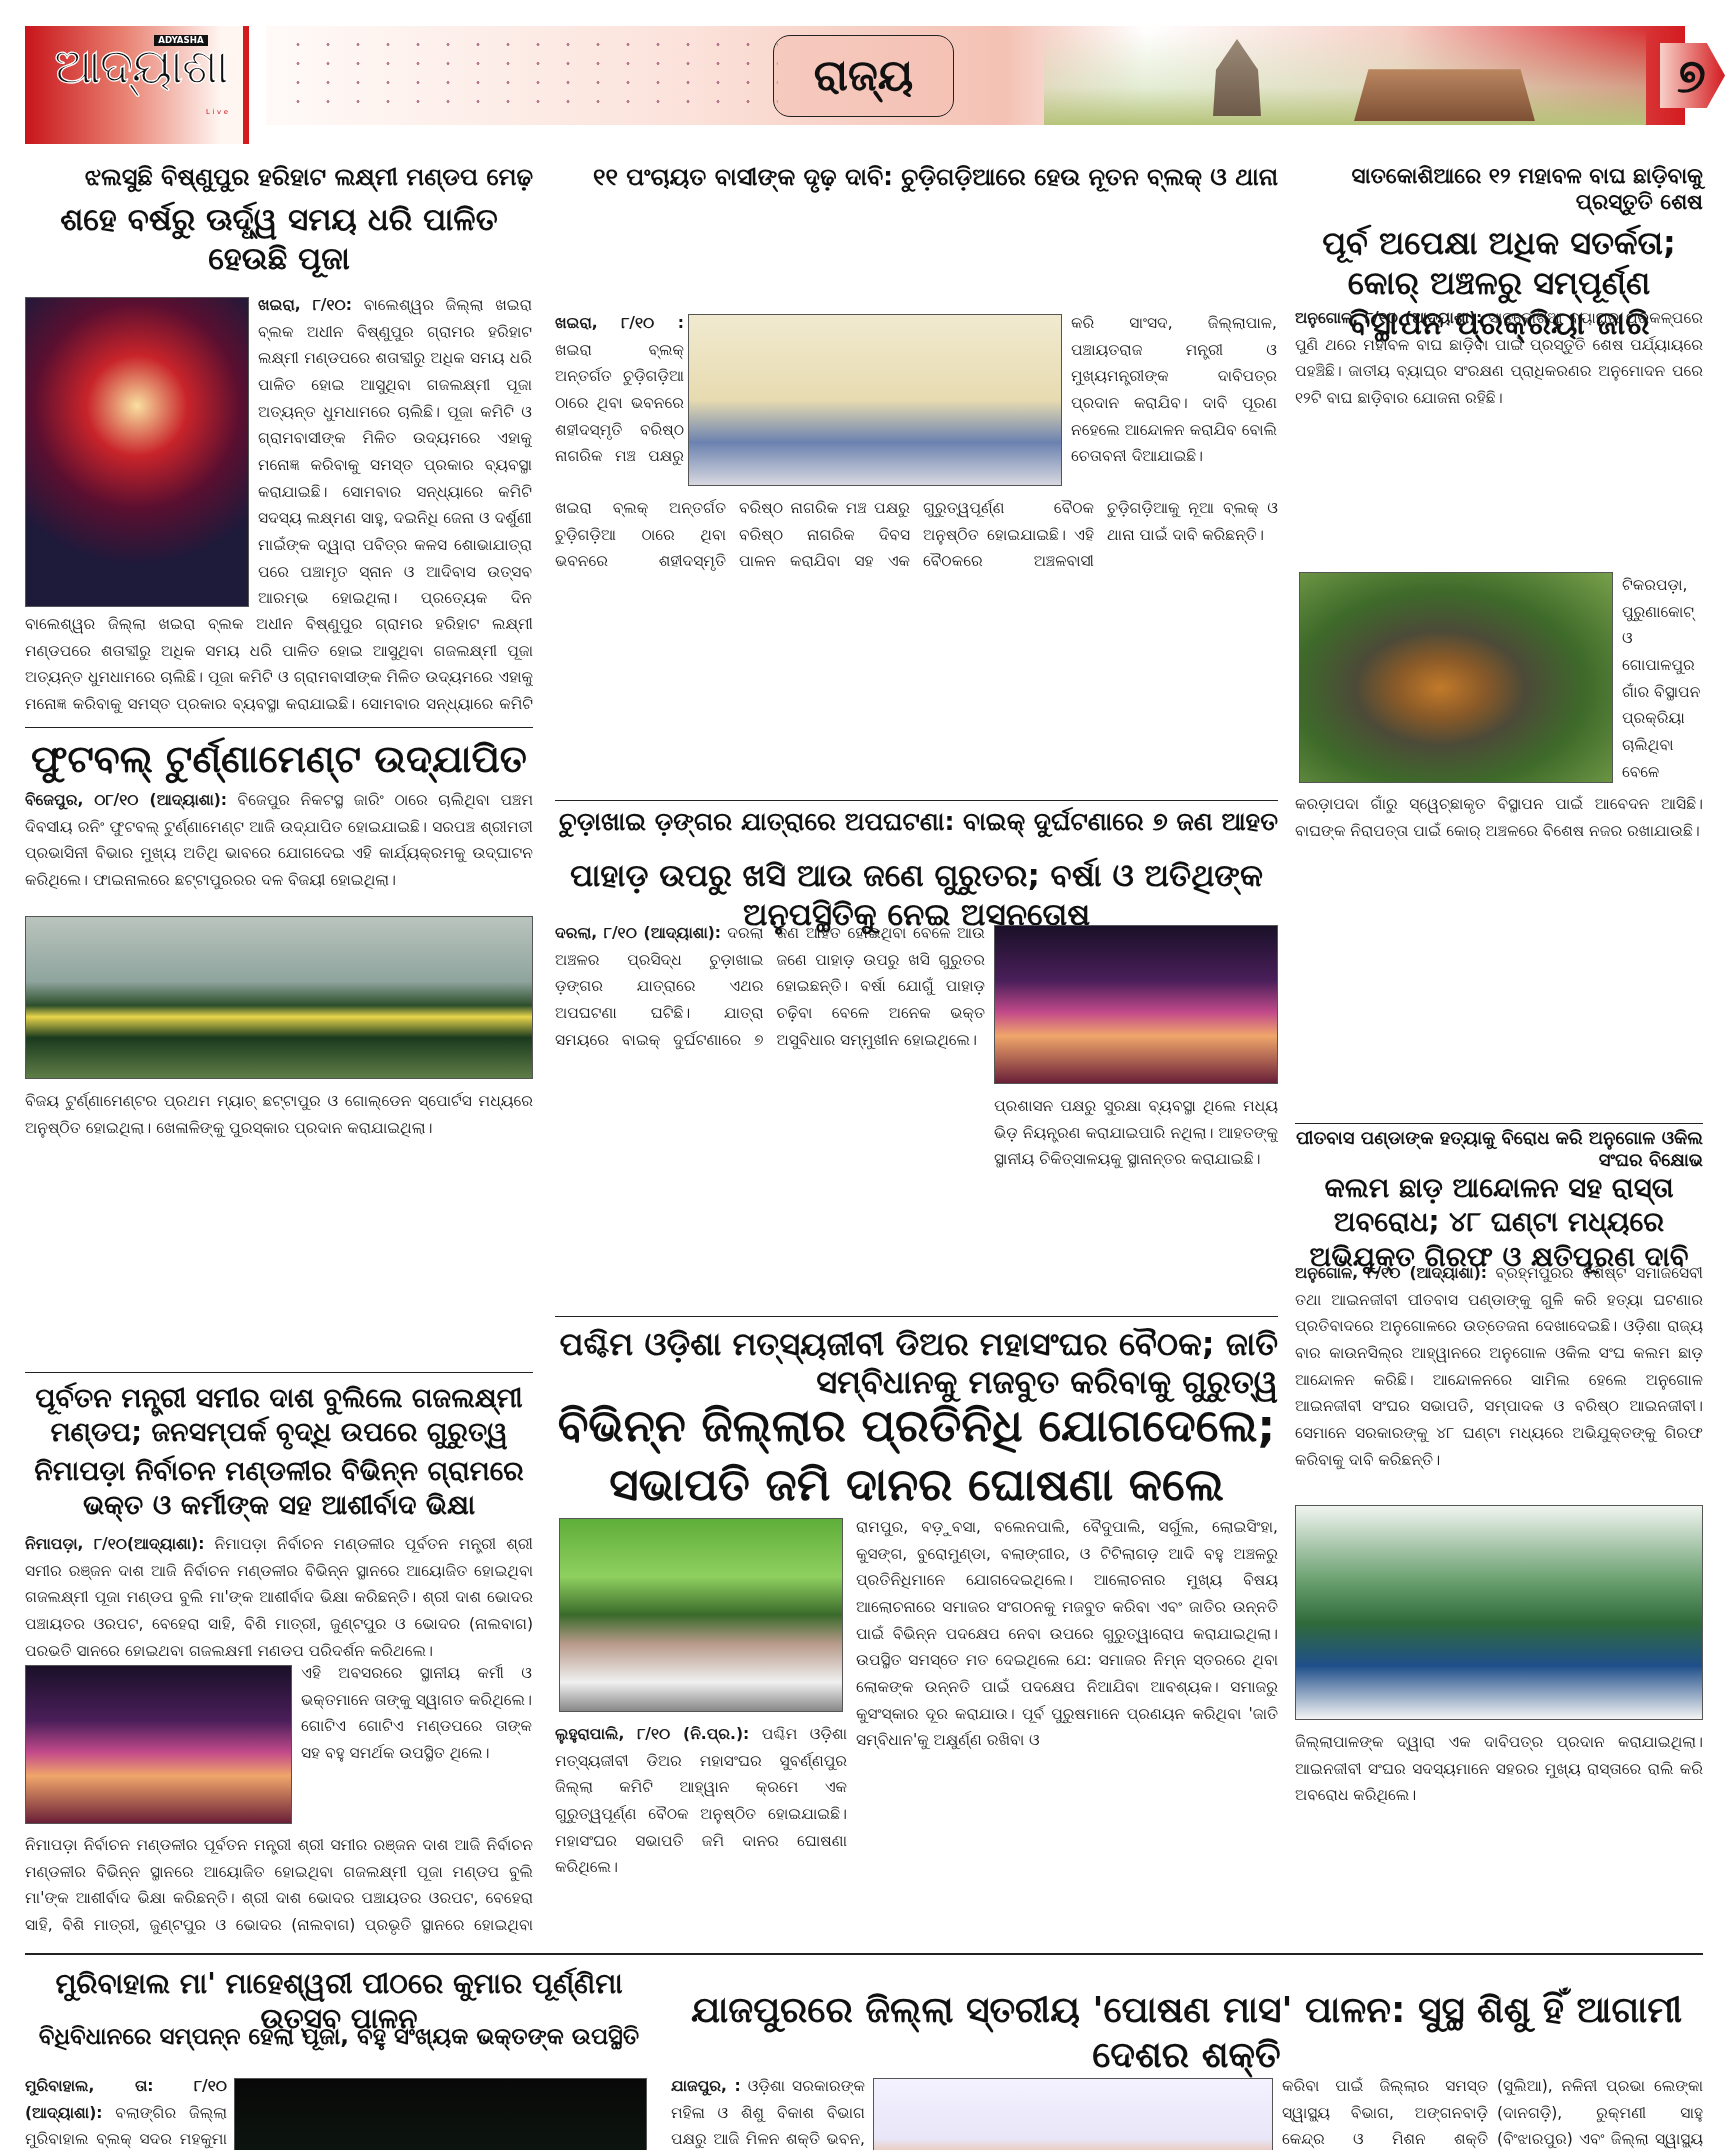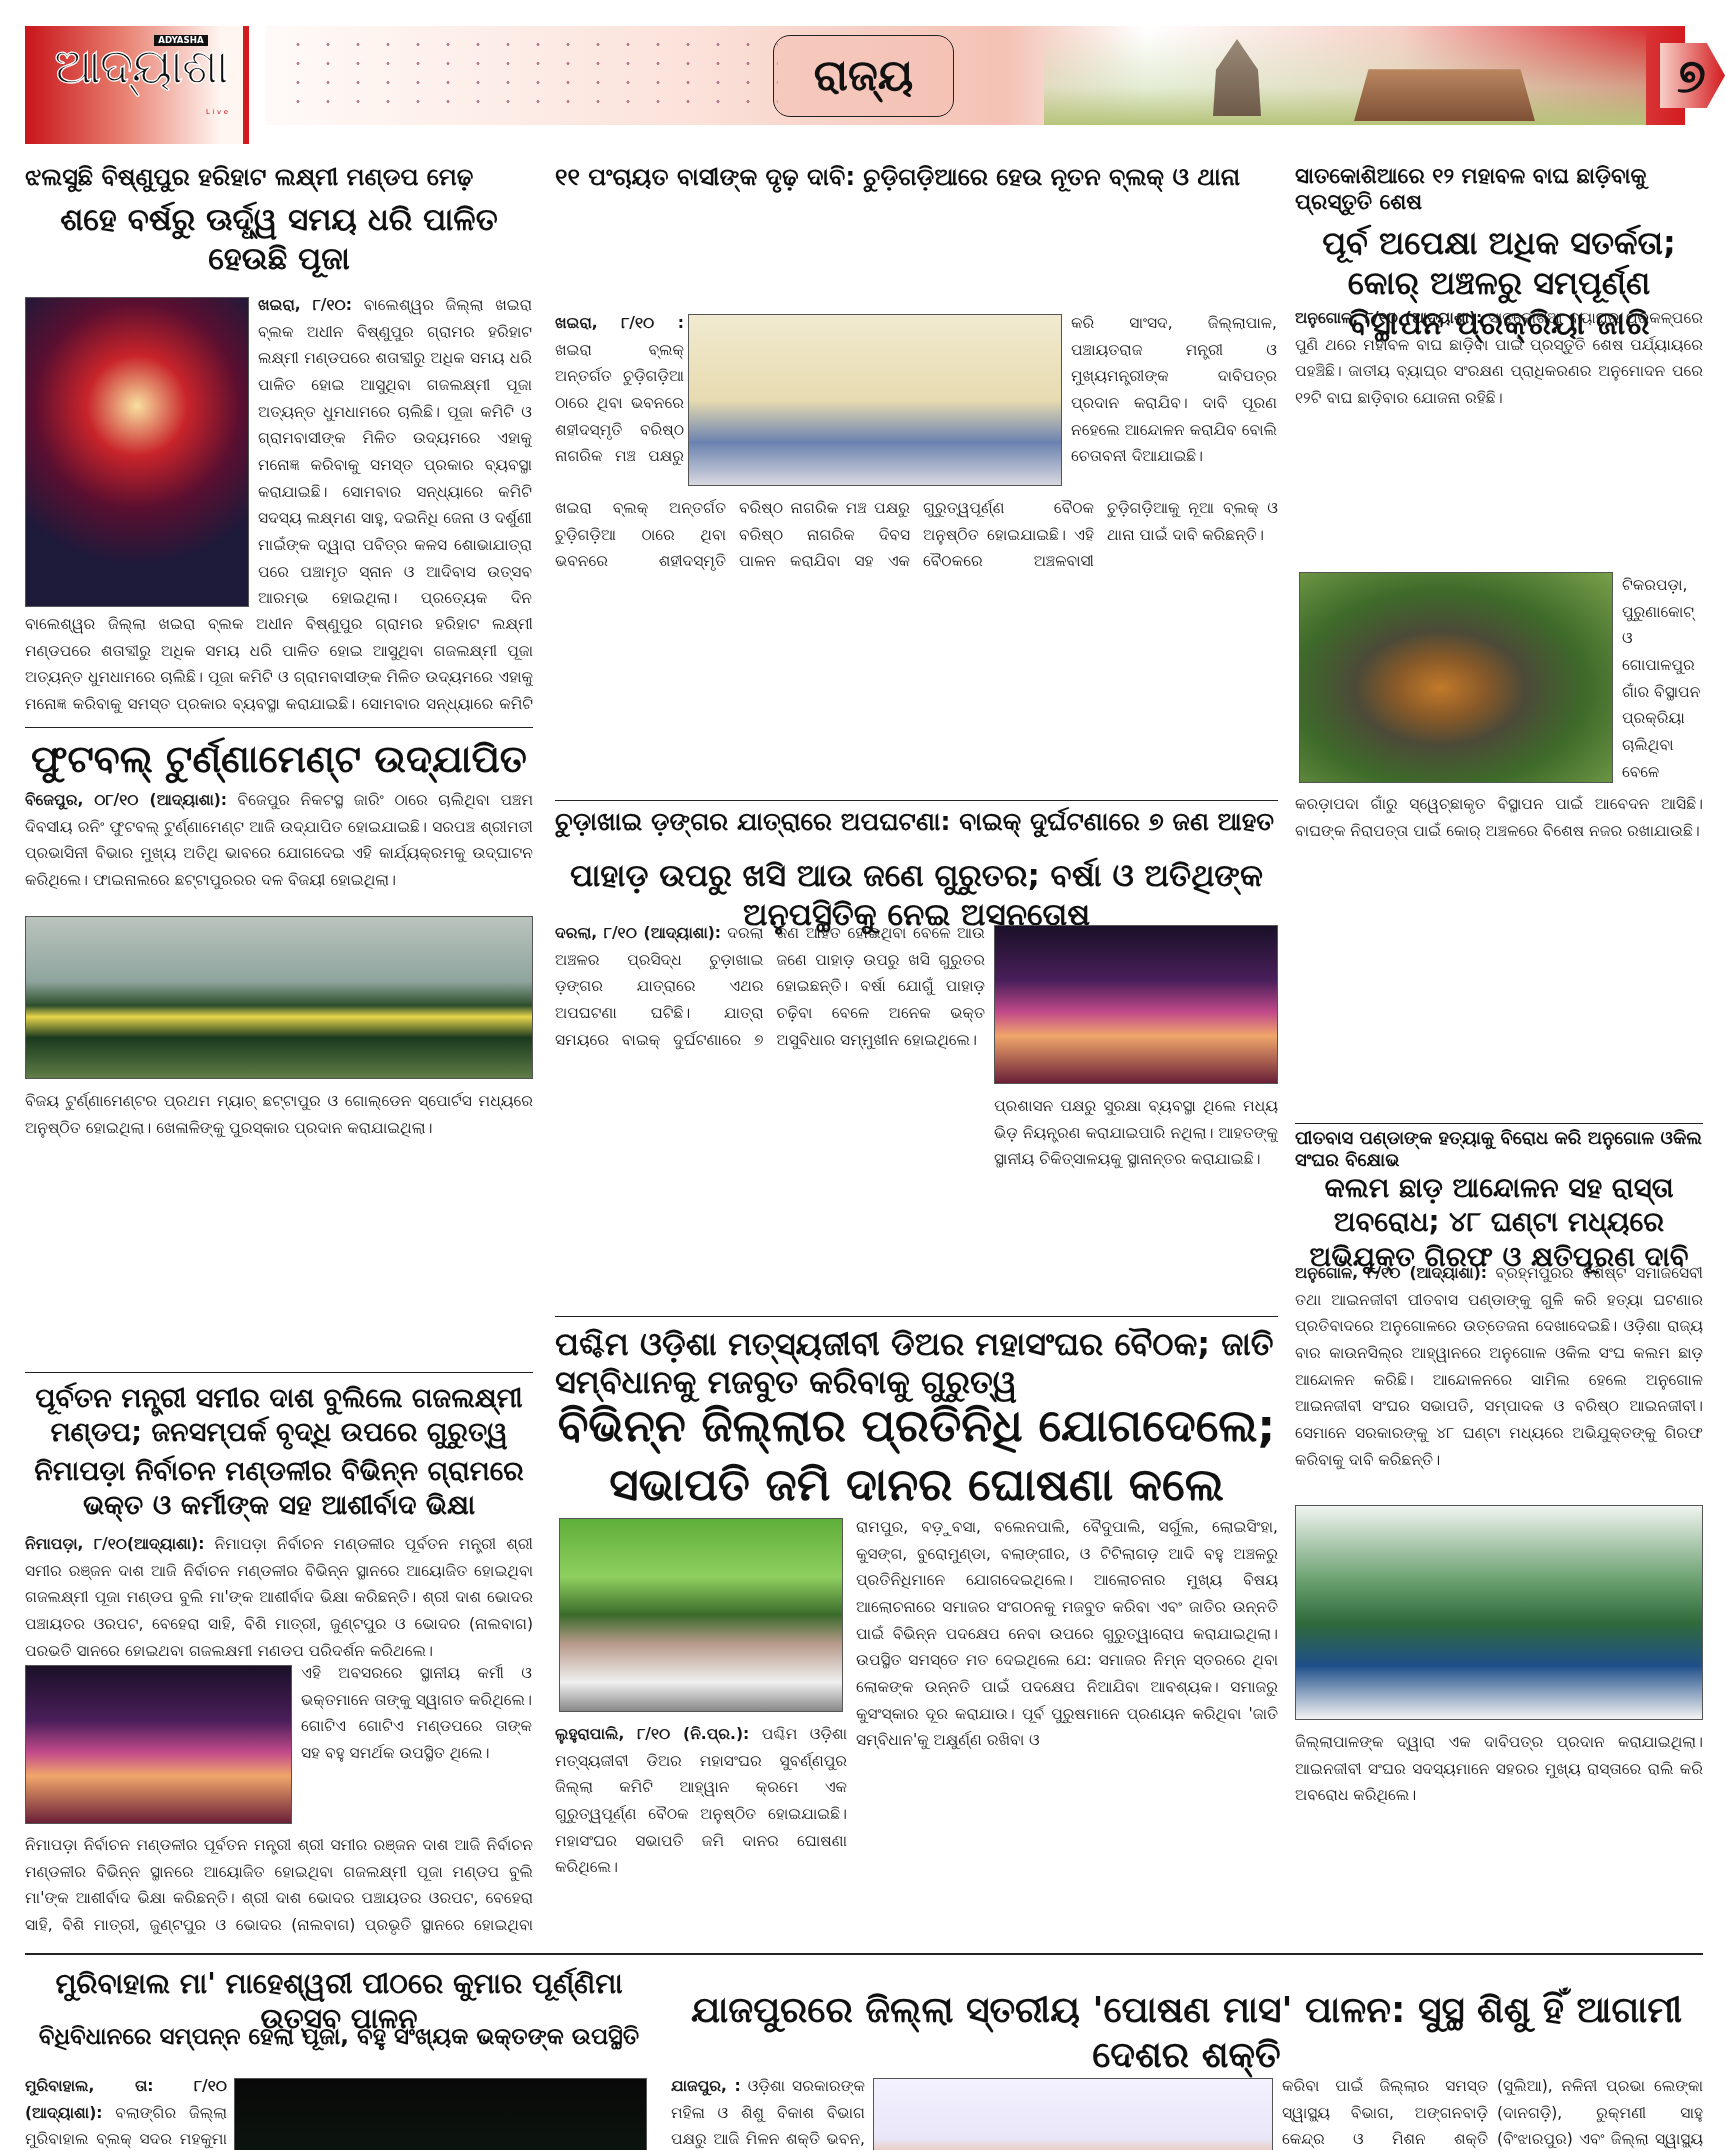--- a/index.html
+++ b/index.html
@@ -13,21 +13,21 @@
   .logo-live { left: 181px; top: 82px; font-size: 6.9px; color: #c8141a; letter-spacing: 2.6px; }
   .band { left: 241px; top: 0; width: 1419px; height: 99px; background: linear-gradient(90deg, #fffaf8 0%, #fbe2da 30%, #f4c1b4 52%, #ffffff 62%, #f6d0c6 80%, #d31b1f 100%); }
   .dots { left: 258px; top: 8.6px; width: 495px; height: 82px; background-image: radial-gradient(circle, #9c4a6e 1.3px, transparent 1.7px); background-size: 30px 19px; opacity: .7; }
   .section-pill { left: 748px; top: 8.6px; width: 181px; height: 82px; border: 1.3px solid #222; border-radius: 17px; background: rgba(244,190,176,0.55); display: flex; align-items: center; justify-content: center; font-size: 43px; font-weight: bold; }
   .temple { left: 1019px; top: 4.3px; width: 602px; height: 95px; background: linear-gradient(180deg, rgba(255,255,255,0) 0%, rgba(210,226,186,.6) 60%, #b6c47a 100%); }
   .temple .tower { position: absolute; left: 163px; top: 8.6px; width: 60px; height: 77px; background: linear-gradient(180deg,#9b8a78,#6e5a48); clip-path: polygon(50% 0, 85% 40%, 90% 100%, 10% 100%, 15% 40%); }
   .temple .base { position: absolute; left: 310px; top: 39px; width: 181px; height: 52px; background: linear-gradient(180deg,#b98660,#7e5034); clip-path: polygon(8% 0, 92% 0, 100% 100%, 0 100%); }
   .page-arrow { left: 1635px; top: 17px; width: 65px; height: 65px; background: linear-gradient(90deg,#f8d0c8,#d31b1f); clip-path: polygon(0 0, 72% 0, 100% 50%, 72% 100%, 0 100%); display:flex; align-items:center; justify-content:flex-start; padding-left: 17px; font-size: 47px; font-weight: bold; }
 
   
-  .kicker { font-weight: bold; text-align: left; font-size: 27px; line-height: 1.2; }
+  .kicker { font-weight: bold; text-align: right; font-size: 27px; line-height: 1.2; }
   .headline { font-weight: bold; text-align: center; font-size: 36px; line-height: 1.25; }
   .headline.big { font-size: 46px; }
   .body-text { font-size: 15.5px; line-height: 1.72; text-align: justify; color: #1a1a1a; }
   .rule { background: #222; }
   .photo { border: 0.9px solid #555; overflow: hidden; }
 
   
   .ph-lakshmi { background: radial-gradient(circle at 50% 35%, #f9e0a0 0, #c8242a 22%, #5a0f30 45%, #1d1a3a 70%), #222; }
   .ph-meeting { background: linear-gradient(180deg,#f1ead0 0%,#e7dbb0 50%,#6b82b0 75%,#d8d8e0 100%); }
   .ph-football { background: linear-gradient(180deg,#b9c4bd 0%,#8fa49e 40%,#2d4f2b 55%,#e8d54a 62%,#1a3a1e 75%,#5f7d47 100%); }

